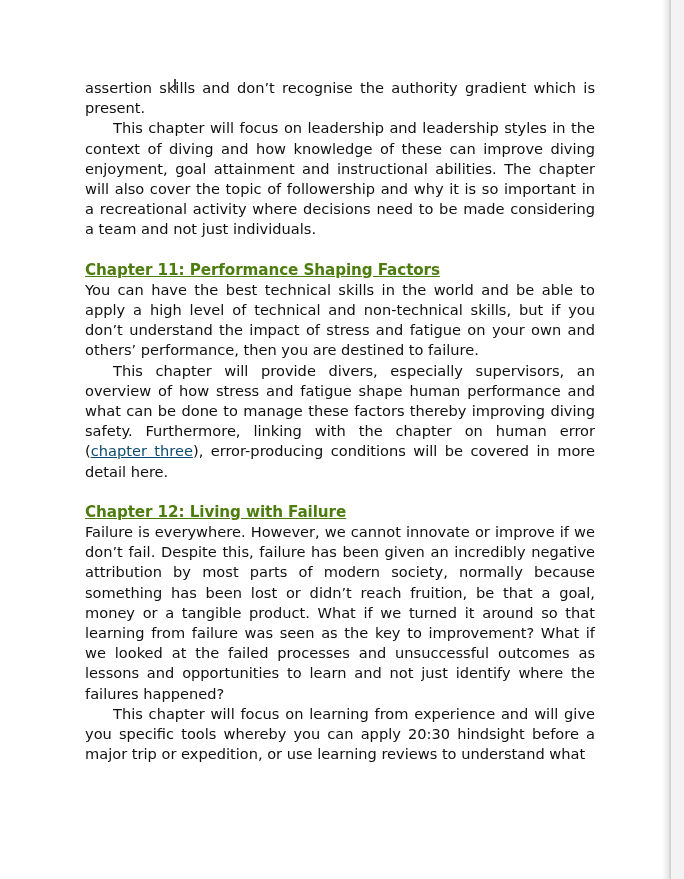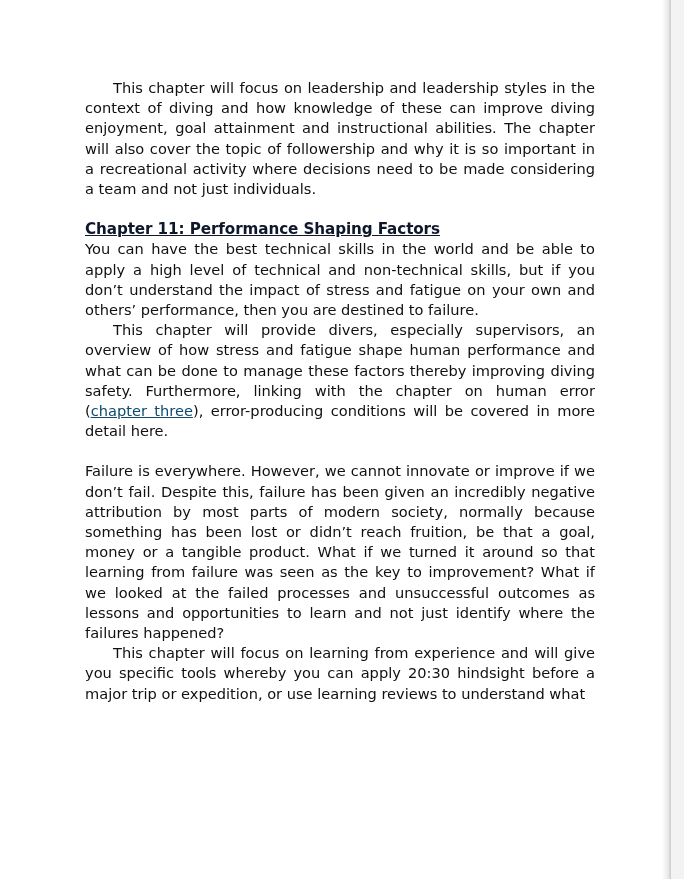--- a/index.html
+++ b/index.html
@@ -68,21 +68,21 @@
   p.indent-para {
     text-indent: 28px;
   }
 
   h2.chapter-heading {
     margin: 0;
     font-family: "DejaVu Sans", sans-serif;
     font-size: 15.2px;
     line-height: 20.2px;
     font-weight: bold;
-    color: #0f172a;
+    color: #4d7c0f;
     text-decoration: underline;
     text-align: left;
     letter-spacing: -0.1px;
   }
 
   .spacer-block {
     height: 20px;
   }
 
   a.doc-link {
@@ -105,33 +105,38 @@
     position: relative;
   }
 </style>
 </head>
 <body>
 
 <div id="page-sheet">
 
   <div id="text-column">
 
+    <div class="line-one-wrap">
+      <p class="body-para">assertion skills and don’t recognise the authority gradient which is present.</p>
+      <span id="scan-artifact"></span>
+    </div>
 
     <p class="body-para indent-para">This chapter will focus on leadership and leadership styles in the context of diving and how knowledge of these can improve diving enjoyment, goal attainment and instructional abilities. The chapter will also cover the topic of followership and why it is so important in a recreational activity where decisions need to be made considering a team and not just individuals.</p>
 
     <div class="spacer-block"></div>
 
     <h2 class="chapter-heading">Chapter 11: Performance Shaping Factors</h2>
 
     <p class="body-para">You can have the best technical skills in the world and be able to apply a high level of technical and non-technical skills, but if you don’t understand the impact of stress and fatigue on your own and others’ performance, then you are destined to failure.</p>
 
     <p class="body-para indent-para"><span>This chapter will provide divers, especially supervisors, an overview of how stress and fatigue shape human performance and what can be done to manage these factors thereby improving diving safety. Furthermore, linking with the chapter on human error (</span><a href="#" class="doc-link">chapter three</a><span>), error-producing conditions will be covered in more detail here.</span></p>
 
     <div class="spacer-block"></div>
 
+    <h2 class="chapter-heading">Chapter 12: Living with Failure</h2>
 
     <p class="body-para">Failure is everywhere. However, we cannot innovate or improve if we don’t fail. Despite this, failure has been given an incredibly negative attribution by most parts of modern society, normally because something has been lost or didn’t reach fruition, be that a goal, money or a tangible product. What if we turned it around so that learning from failure was seen as the key to improvement? What if we looked at the failed processes and unsuccessful outcomes as lessons and opportunities to learn and not just identify where the failures happened?</p>
 
     <p class="body-para indent-para">This chapter will focus on learning from experience and will give you specific tools whereby you can apply 20:30 hindsight before a major trip or expedition, or use learning reviews to understand what</p>
 
   </div>
 
   <div id="page-edge-shadow"></div>
 </div>
 

